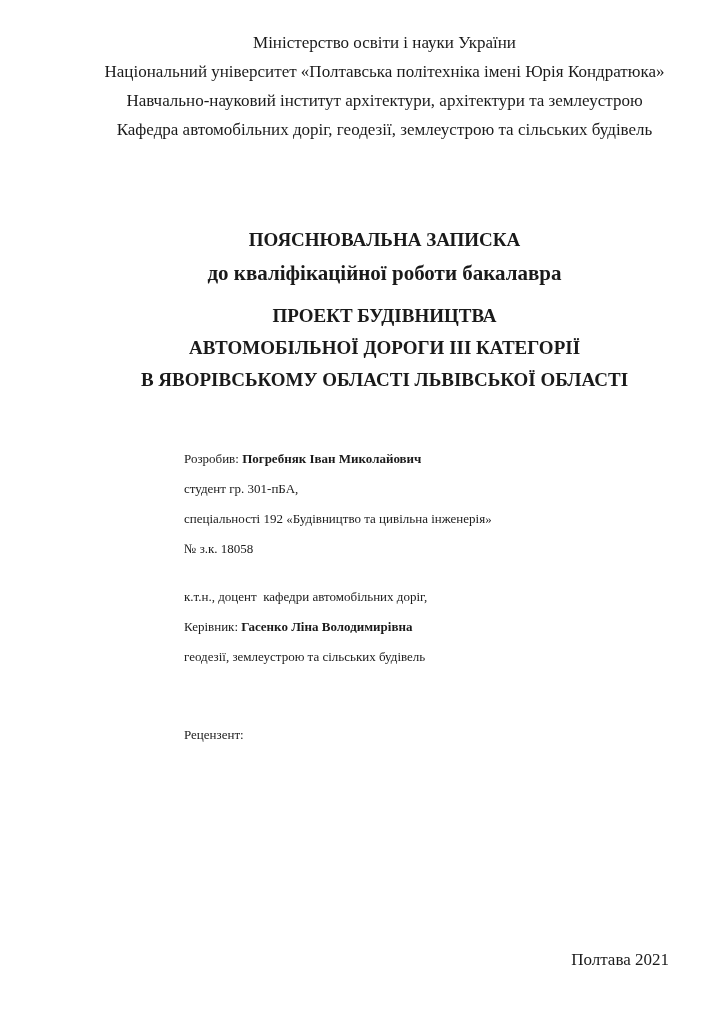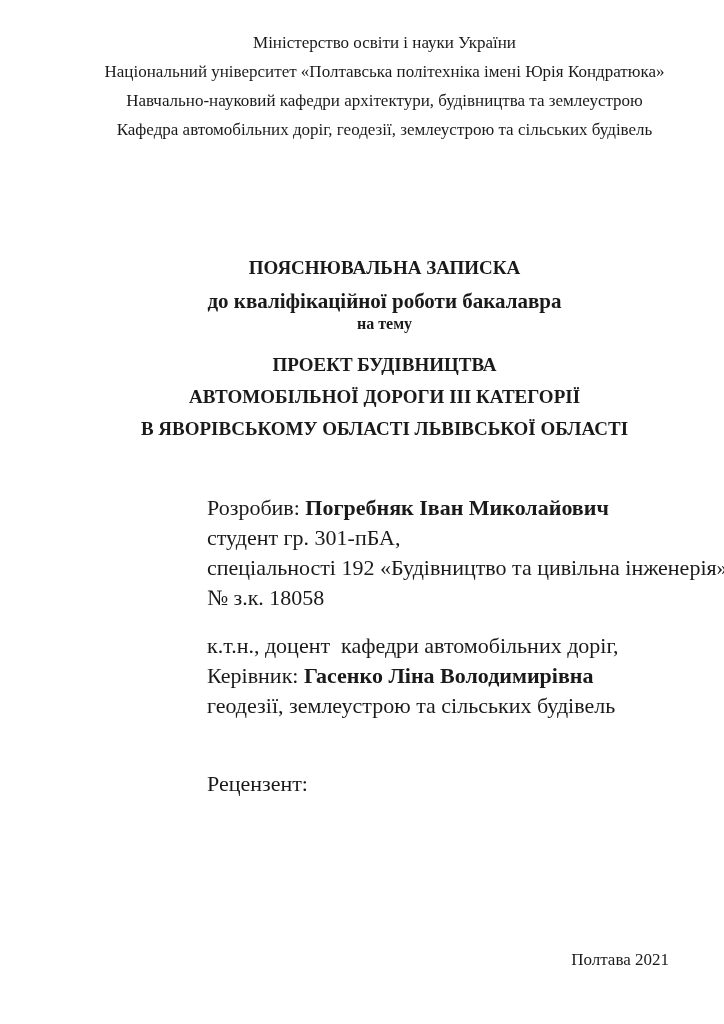--- a/index.html
+++ b/index.html
@@ -27,21 +27,21 @@
   .inst-header {
     text-align: center;
   }
   .inst-header .line {
     font-size: 17px;
     line-height: 29px;
     white-space: nowrap;
   }
   .doc-type {
     text-align: center;
-    margin-top: 112px;
+    margin-top: 84px;
   }
   .doc-type-title {
     font-size: 19px;
     font-weight: bold;
     line-height: 24px;
   }
   .doc-type-sub {
     font-size: 21px;
     font-weight: bold;
     line-height: 24px;
@@ -58,22 +58,22 @@
     margin-top: 15px;
   }
   .thesis-title .t-line {
     font-size: 19px;
     font-weight: bold;
     line-height: 32px;
     white-space: nowrap;
   }
   .credits {
     margin-top: 48px;
-    margin-left: 107px;
-    font-size: 22px;
+    margin-left: 84px;
+    font-size: 13px;
   }
   .credits .c-line {
     line-height: 30px;
     white-space: pre;
   }
   .credits .c-name {
     font-weight: bold;
   }
   .supervisor-block {
     margin-top: 18px;
@@ -92,28 +92,27 @@
   }
 </style>
 </head>
 <body>
 
 <div class="page">
 
   <div class="inst-header">
     <div class="line">Міністерство освіти і науки України</div>
     <div class="line">Національний університет «Полтавська політехніка імені Юрія Кондратюка»</div>
-    <div class="line">Навчально-науковий кафедри архітектури, будівництва та землеустрою</div>
+    <div class="line">Навчально-науковий інститут архітектури, архітектури та землеустрою</div>
     <div class="line">Кафедра автомобільних доріг, геодезії, землеустрою та сільських будівель</div>
   </div>
 
   <div class="doc-type">
     <div class="doc-type-title">ПОЯСНЮВАЛЬНА ЗАПИСКА</div>
     <div class="doc-type-sub">до кваліфікаційної роботи бакалавра</div>
-    <div class="doc-type-topic">на тему</div>
   </div>
 
   <div class="thesis-title">
     <div class="t-line">ПРОЕКТ БУДІВНИЦТВА</div>
     <div class="t-line">АВТОМОБІЛЬНОЇ ДОРОГИ ІІІ КАТЕГОРІЇ</div>
     <div class="t-line">В ЯВОРІВСЬКОМУ ОБЛАСТІ ЛЬВІВСЬКОЇ ОБЛАСТІ</div>
   </div>
 
   <div class="credits">
 

